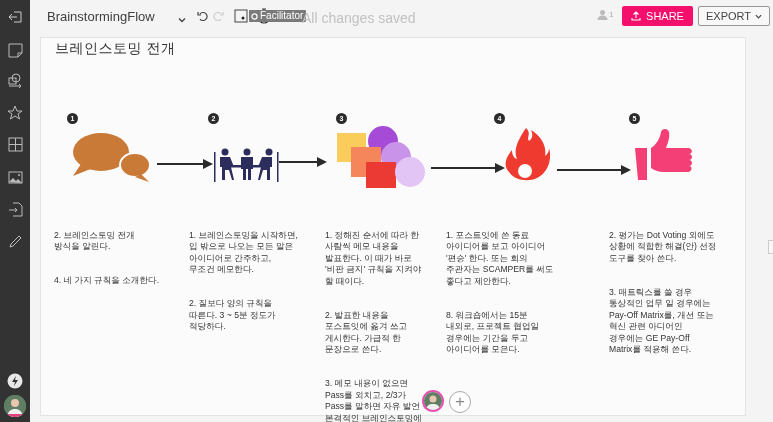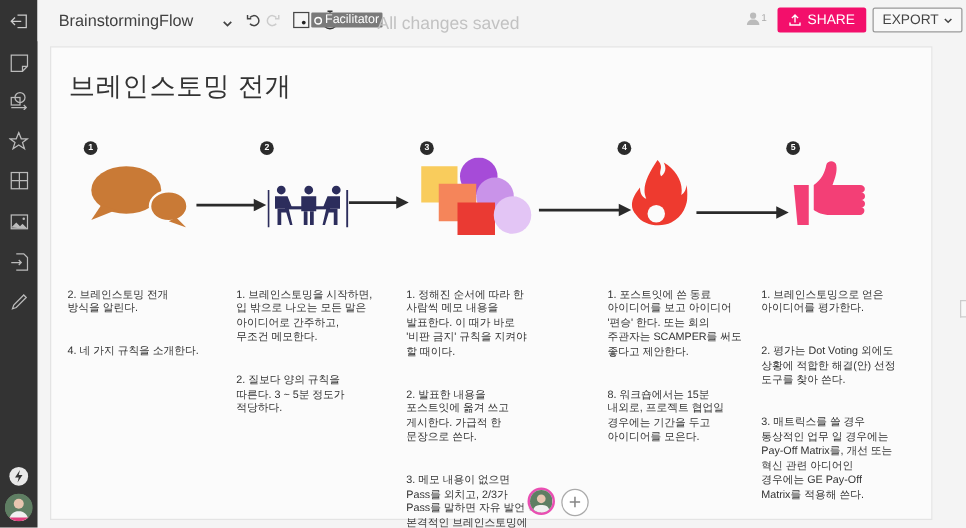--- a/index.html
+++ b/index.html
@@ -10,21 +10,21 @@
   .topbar { position: absolute; left: 30px; top: 0; right: 0; height: 33px; background: #f4f4f4; }
   .title { position: absolute; left: 17px; top: 9px; font-size: 13px; color: #404040; }
   .title-chev { position: absolute; left: 148px; top: 10px; }
   .tb-icon { position: absolute; top: 8px; width: 16px; height: 16px; display:flex; align-items:center; justify-content:center; }
   .facilitator { position: absolute; left: 219px; top: 10px; height: 12px; padding: 0 3px 0 2px; background: #7a7a7a; color: #fff; font-size: 10px; line-height: 12px; border-radius: 1px; display:flex; align-items:center; gap:2px; }
   .saved { position: absolute; left: 272px; top: 10px; font-size: 14px; color: #c2c2c2; }
   .users { position: absolute; left: 567px; top: 9px; display:flex; align-items:center; gap:1px; font-size: 8px; color:#aaa; }
   .share { position: absolute; left: 592px; top: 6px; width: 71px; height: 20px; background: #f30f6b; border-radius: 2px; color: #fff; font-size: 11px; display:flex; align-items:center; justify-content:center; gap:5px; }
   .export { position: absolute; left: 668px; top: 6px; width: 72px; height: 20px; border: 1px solid #999; border-radius: 2px; color: #444; font-size: 11px; display:flex; align-items:center; justify-content:center; gap:4px; background:#f8f8f8; }
   .canvas { position: absolute; left: 40px; top: 37px; width: 706px; height: 379px; background: #fbfbfb; border: 1px solid #e4e4e4; }
-  .page-title { position: absolute; left: 14px; top: 17px; font-size: 21px; color: #333; letter-spacing: 0.5px; }
+  .page-title { position: absolute; left: 14px; top: 2px; font-size: 14px; color: #333; letter-spacing: 0.5px; }
   .step-num { position: absolute; top: 75px; width: 11px; height: 11px; border-radius: 50%; background: #2b2b2b; color: #fff; font-size: 7px; font-weight: bold; line-height: 11px; text-align: center; }
   .icon-abs { position: absolute; }
   .step-text { position: absolute; top: 180px; font-size: 8.6px; line-height: 11.5px; color: #333; white-space: pre-line; }
   .step-text p { margin-bottom: 11px; }
   .add-avatar { position: absolute; left: 381px; top: 352px; width: 22px; height: 22px; border-radius: 50%; overflow:hidden; border: 2px solid #e94fb2; }
   .add-btn { position: absolute; left: 408px; top: 353px; width: 22px; height: 22px; border-radius: 50%; border: 1px solid #aaa; background:#fff; color:#888; font-size: 17px; line-height: 19px; text-align:center; }
   .right-edge-box { position:absolute; left:768px; top:240px; width:5px; height:14px; border:1px solid #ccc; border-right:none; background:#f8f8f8; }
 </style>
 </head>
 <body>
@@ -245,34 +245,32 @@
     <p>2. 발표한 내용을
 포스트잇에 옮겨 쓰고
 게시한다. 가급적 한
 문장으로 쓴다.</p>
     <p>3. 메모 내용이 없으면
 Pass를 외치고, 2/3가
 Pass를 말하면 자유 발언 즉,
 본격적인 브레인스토밍에
 돌입한다.</p>
   </div>
-  <div class="step-text" style="left:445px;width:135px">
+  <div class="step-text" style="left:405px;width:135px">
     <p>1. 포스트잇에 쓴 동료
 아이디어를 보고 아이디어
 '편승' 한다. 또는 회의
 주관자는 SCAMPER를 써도
 좋다고 제안한다.</p>
     <p>8. 워크숍에서는 15분
 내외로, 프로젝트 협업일
 경우에는 기간을 두고
 아이디어를 모은다.</p>
   </div>
   <div class="step-text" style="left:568px;width:135px">
-    <p>1. 브레인스토밍으로 얻은
-아이디어를 평가한다.</p>
     <p>2. 평가는 Dot Voting 외에도
 상황에 적합한 해결(안) 선정
 도구를 찾아 쓴다.</p>
     <p>3. 매트릭스를 쓸 경우
 통상적인 업무 일 경우에는
 Pay-Off Matrix를, 개선 또는
 혁신 관련 아디어인
 경우에는 GE Pay-Off
 Matrix를 적용해 쓴다.</p>
   </div>

